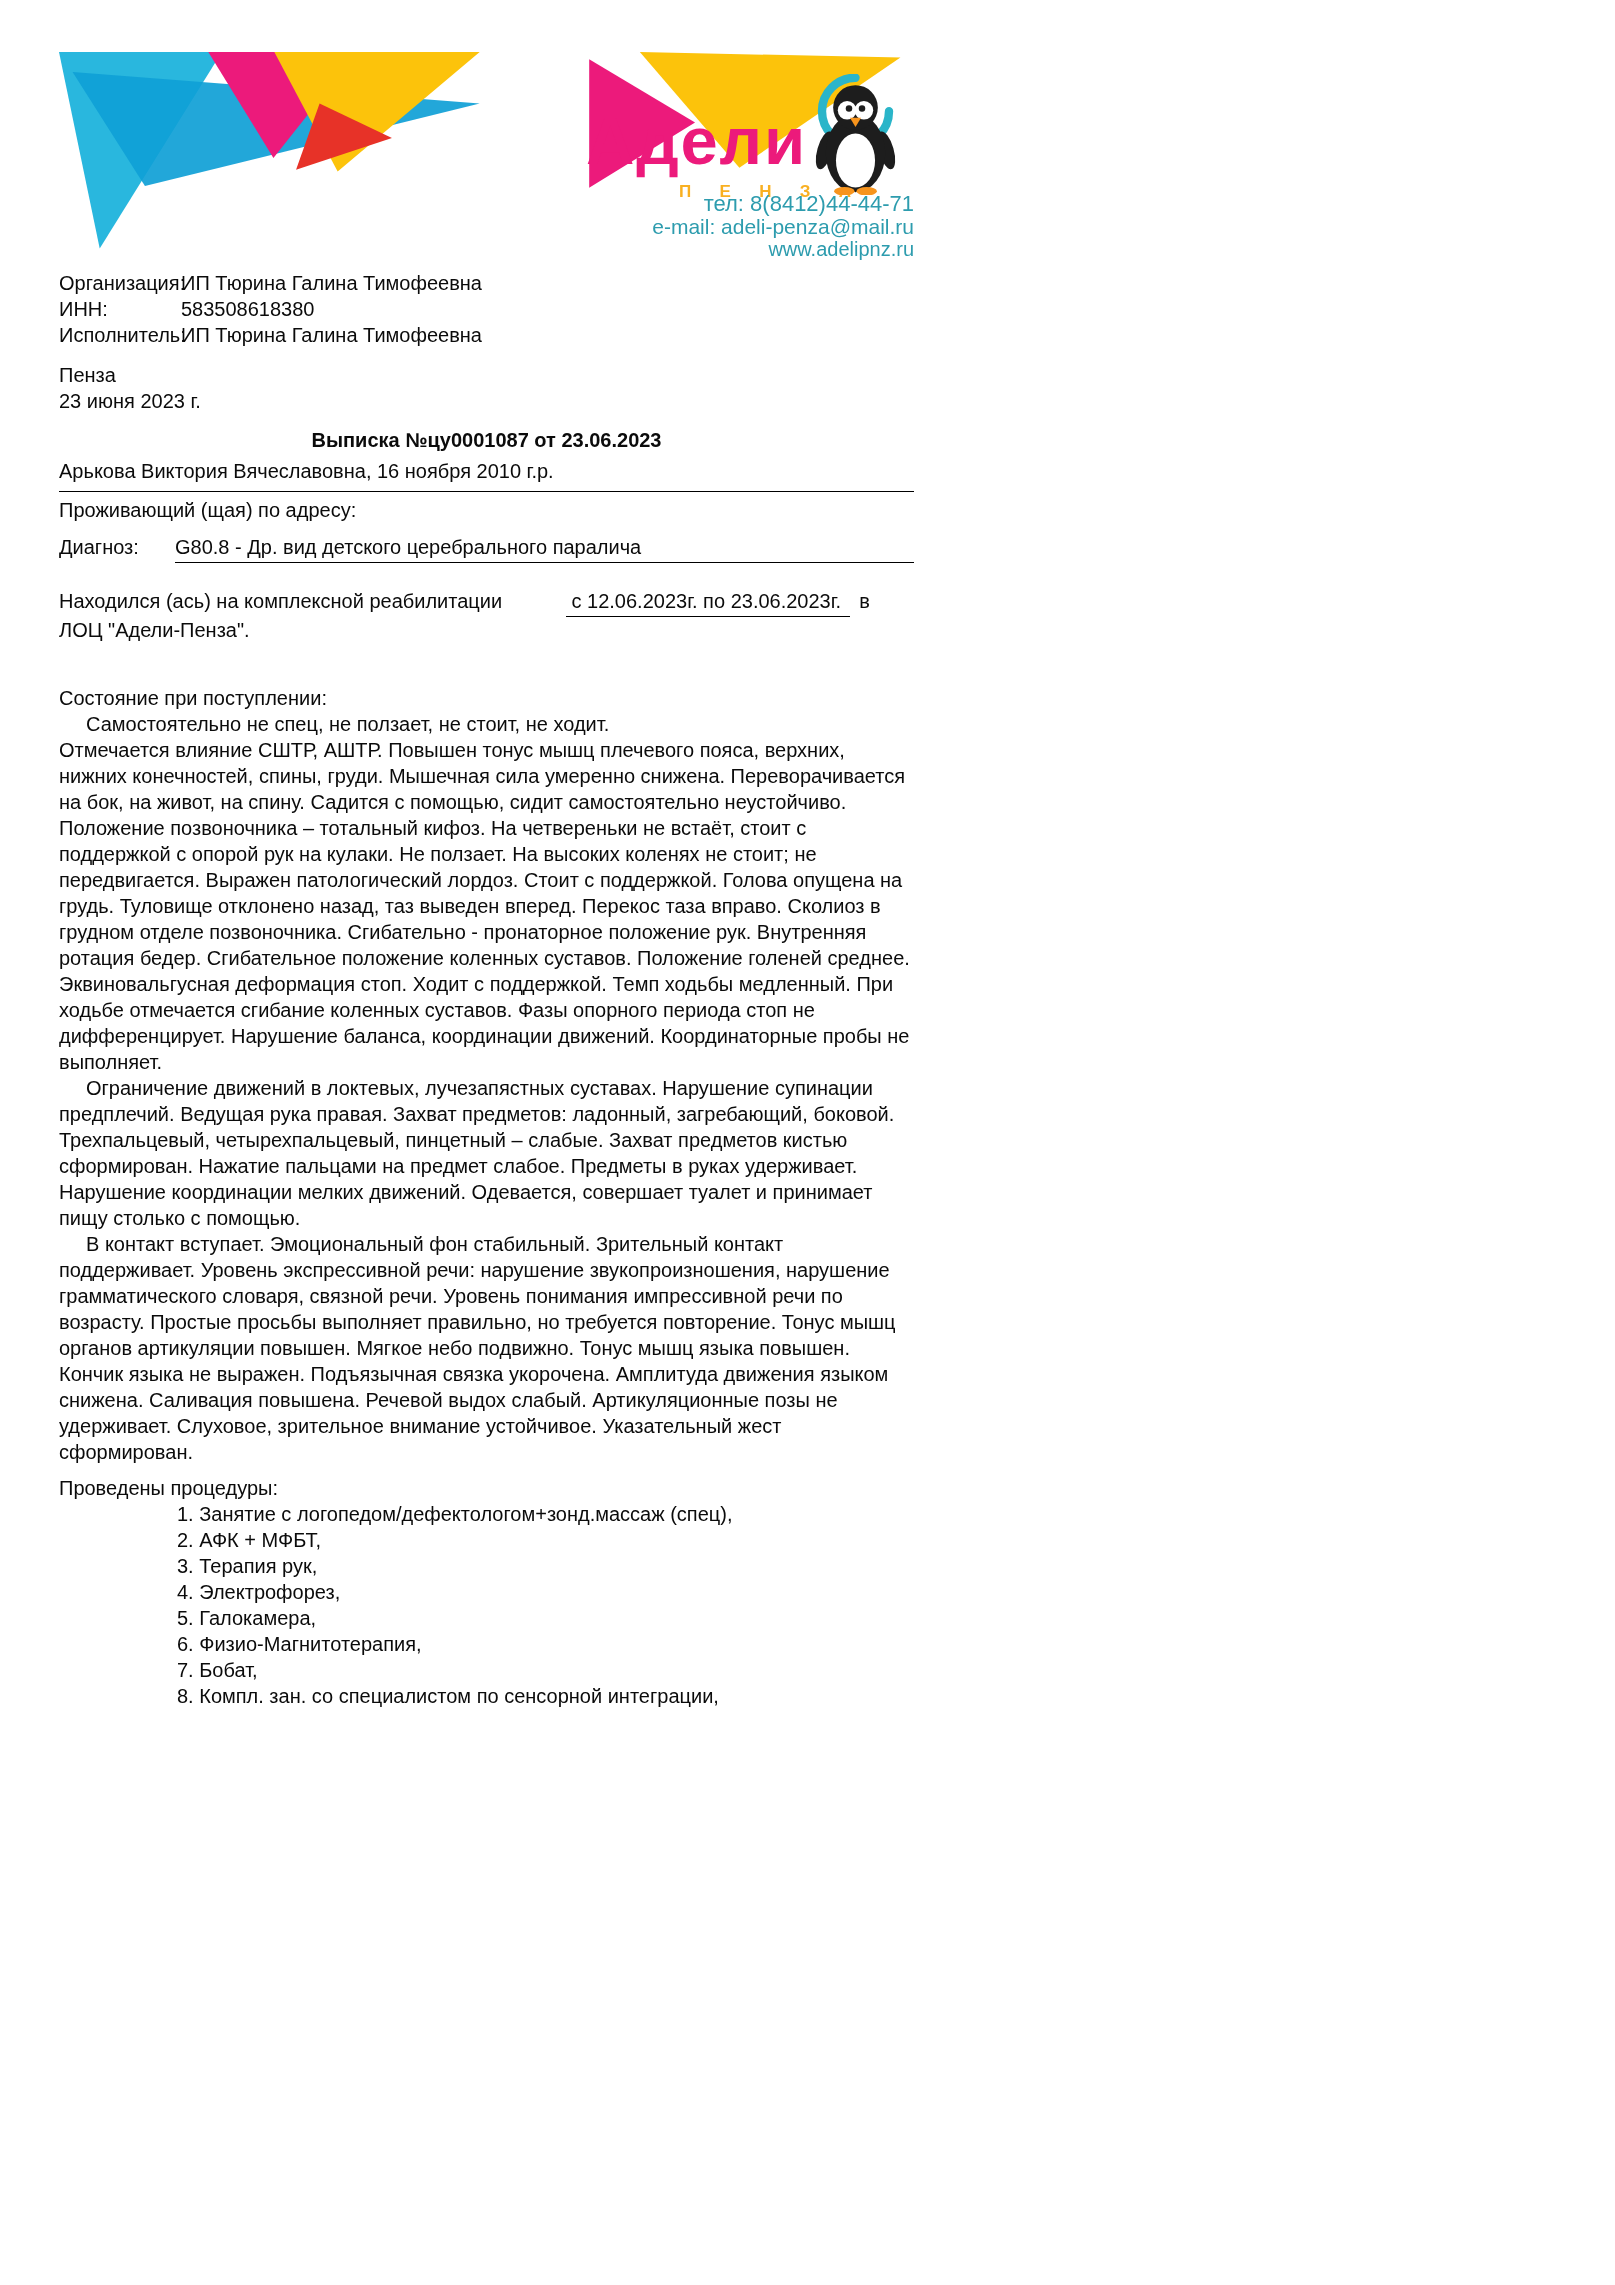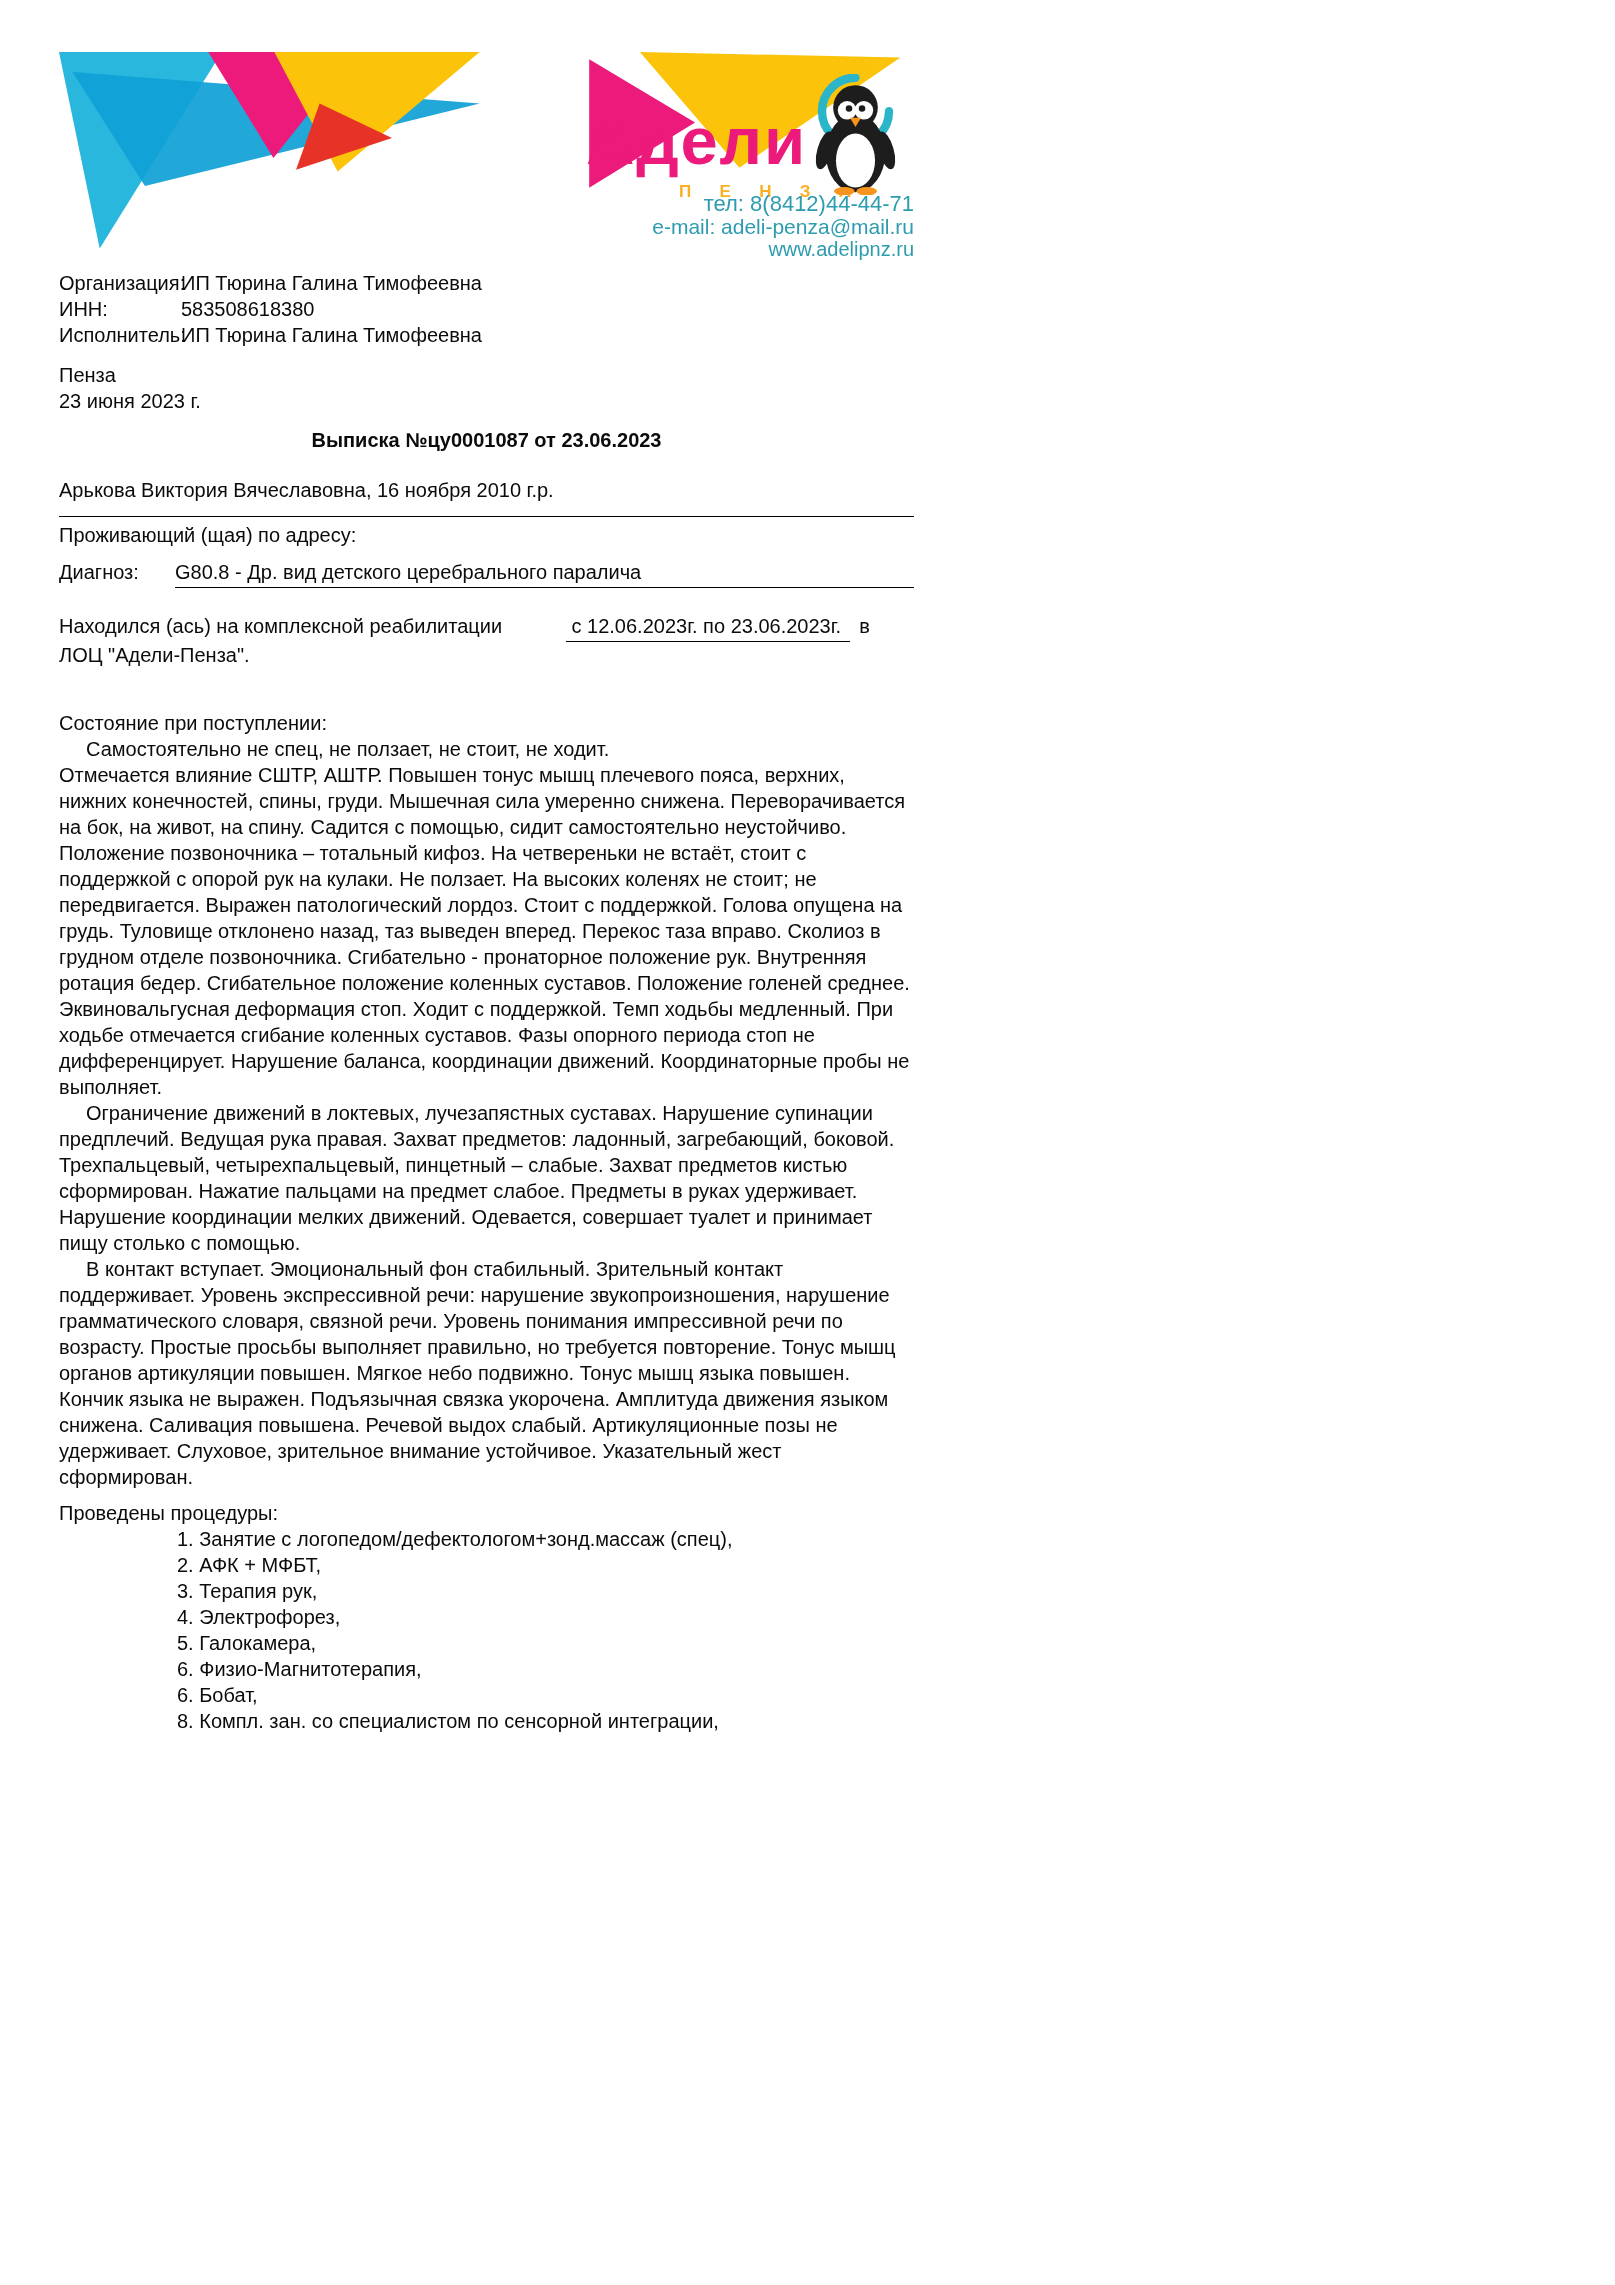--- a/index.html
+++ b/index.html
@@ -35,21 +35,21 @@
   
   .doc{
     position:absolute;left:59px;top:270px;width:855px;
     font-size:20px;line-height:26px;
   }
   .row{display:flex;}
   .row .label{width:122px;flex:none;}
   .row .value{flex:1;}
   .place{margin-top:13.6px;}
   .title{margin-top:13.6px;text-align:center;font-weight:bold;}
-  .name-line{margin-top:24px;border-bottom:1.8px solid #000;padding-bottom:13px;}
+  .name-line{margin-top:5px;border-bottom:1.8px solid #000;padding-bottom:7px;}
   .addr-label{margin-top:4.5px;}
   .addr{border-bottom:1.8px solid #000;padding-bottom:2.7px;}
   .diag{margin-top:11px;display:flex;}
   .diag .label{width:116px;flex:none;}
   .diag .diag-value{flex:1;border-bottom:1.8px solid #000;padding-bottom:2.7px;}
   .rehab{margin-top:25px;}
   .rehab-dates{display:inline-block;margin-left:64px;padding:0 9px 1.8px 5.4px;border-bottom:1.8px solid #000;text-align:center;}
   .rehab-suffix{margin-left:9px;}
   .state-h{margin-top:42px;font-weight:normal;}
   .indent{text-indent:27px;}
@@ -138,19 +138,19 @@
     <div class="indent">В контакт вступает. Эмоциональный фон стабильный. Зрительный контакт поддерживает. Уровень экспрессивной речи:  нарушение звукопроизношения, нарушение грамматического словаря, связной речи. Уровень понимания импрессивной речи по возрасту. Простые просьбы выполняет правильно, но требуется повторение. Тонус мышц органов артикуляции повышен. Мягкое небо подвижно. Тонус мышц языка повышен. Кончик языка не выражен. Подъязычная связка  укорочена. Амплитуда движения языком снижена. Саливация повышена. Речевой выдох слабый. Артикуляционные позы не удерживает. Слуховое, зрительное внимание  устойчивое. Указательный жест сформирован.</div>
 
     <div class="proc-h">Проведены процедуры:</div>
     <div class="proc-list">
       <div>1. Занятие с логопедом/дефектологом+зонд.массаж (спец),</div>
       <div>2. АФК + МФБТ,</div>
       <div>3. Терапия рук,</div>
       <div>4. Электрофорез,</div>
       <div>5. Галокамера,</div>
       <div>6. Физио-Магнитотерапия,</div>
-      <div>6. Бобат,</div>
+      <div>7. Бобат,</div>
       <div>8. Компл. зан. со специалистом по сенсорной интеграции,</div>
     </div>
 
   </div>
 </div>
 
 
 </body></html>

